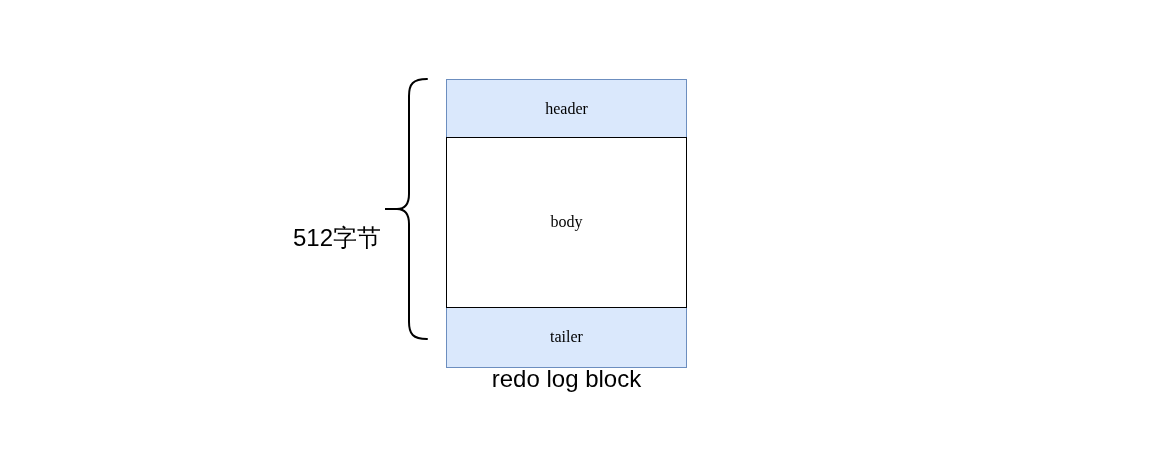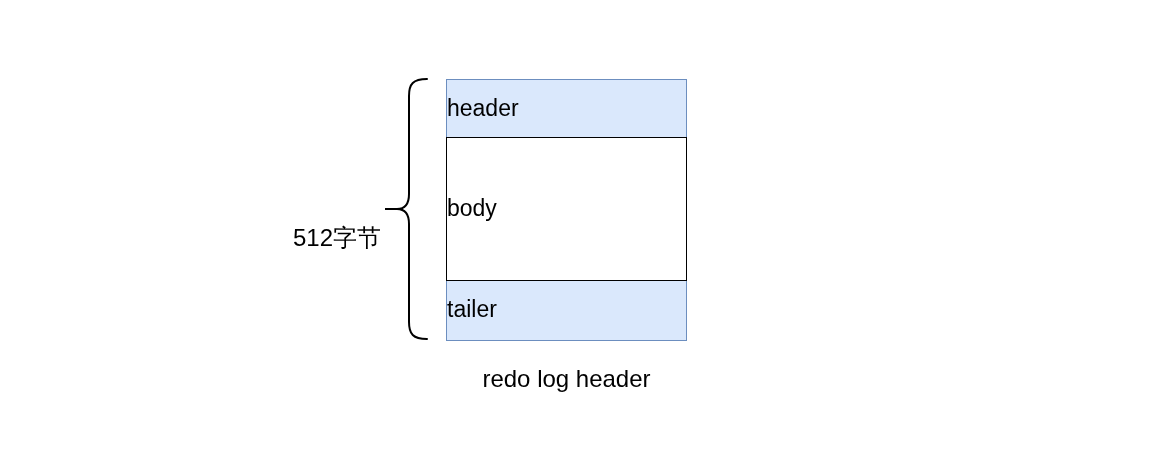--- a/index.html
+++ b/index.html
@@ -43,34 +43,36 @@
   .block-stack {
     position: absolute;
     left: 446px;
     top: 79px;
     width: 241px;
   }
   .block {
     box-sizing: border-box;
     display: flex;
     align-items: center;
-    font-size: 23px;
+    justify-content: center;
+    font-size: 16px;
     text-align: center;
+    font-family: Liberation Serif, serif;
   }
   .block-blue {
     background: var(--block-fill, #dae8fc);
     border: 1.4px solid var(--block-border, #6c8ebf);
   }
   .block-header {
     height: 59px;
   }
   .block-body {
     position: relative;
     z-index: 2;
-    height: 144px;
+    height: 171px;
     margin-top: -1.4px;
     background: #ffffff;
     border: 1.8px solid var(--body-border, #000000);
   }
   .block-tailer {
     position: relative;
     z-index: 1;
     height: 62px;
     margin-top: -1.8px;
   }
@@ -100,15 +102,15 @@
       <span>header</span>
     </div>
     <div class="block block-body">
       <span>body</span>
     </div>
     <div class="block block-blue block-tailer">
       <span>tailer</span>
     </div>
   </div>
 
-  <div class="caption">redo log header</div>
+  <div class="caption">redo log block</div>
 
 </div>
 
 </body></html>

